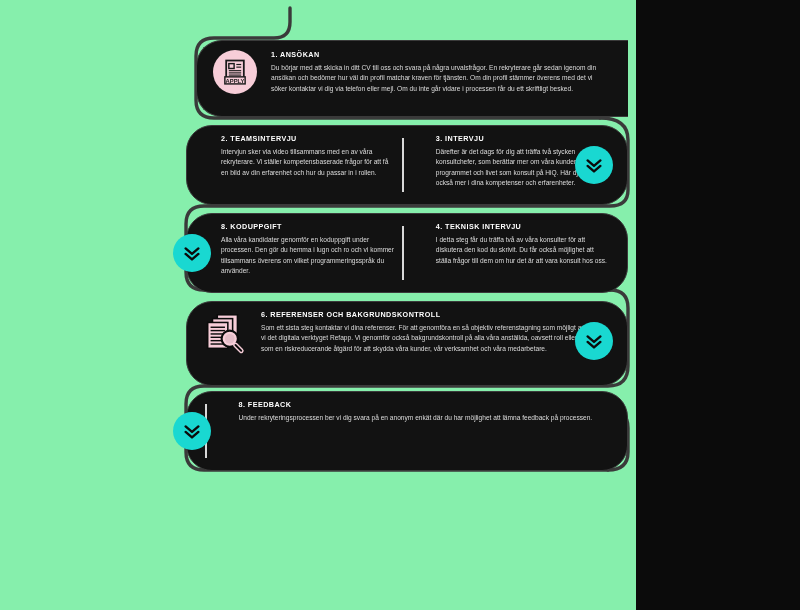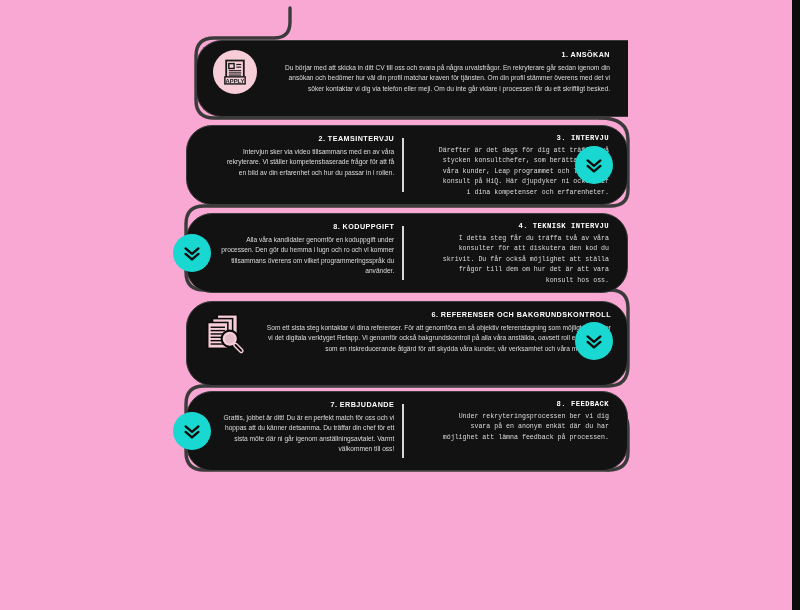--- a/index.html
+++ b/index.html
@@ -7,24 +7,23 @@
   html, body {
     width: 800px;
     height: 610px;
     background: #0b0b0b;
     font-family: "Liberation Sans", sans-serif;
     overflow: hidden;
   }
 
   #stage {
     position: relative;
-    width: 792px;
+    width: 636px;
     height: 610px;
-    background: #f9a8d4;
-    text-align: right;
+    background: #86efac;
   }
 
   
   #path-layer {
     position: absolute;
     inset: 0;
     width: 800px;
     height: 610px;
     z-index: 1;
     pointer-events: none;
@@ -85,21 +84,21 @@
     height: 100%;
     min-width: 0;
   }
 
   .col {
     flex: 1 1 0;
     min-width: 0;
     padding: 0 8px;
   }
   .col.left  { padding-left: 16px; }
-  .col.right { padding-left: 32px; padding-right: 8px; font-family: Liberation Mono, monospace; }
+  .col.right { padding-left: 32px; padding-right: 8px; }
 
   .divider {
     flex: 0 0 auto;
     width: 1.5px;
     background: #d8d8d8;
     align-self: stretch;
     margin: 4px 0;
   }
 
   .step-title {
@@ -231,24 +230,20 @@
     <div class="cols">
       <div class="col wide">
         <div class="step-title">6. REFERENSER OCH BAKGRUNDSKONTROLL</div>
         <div class="step-body">Som ett sista steg kontaktar vi dina referenser. För att genomföra en så objektiv referenstagning som möjligt använder vi det digitala verktyget Refapp. Vi genomför också bakgrundskontroll på alla våra anställda, oavsett roll eller funktion, som en riskreducerande åtgärd för att skydda våra kunder, vår verksamhet och våra medarbetare.</div>
       </div>
     </div>
   </div>
 
   <div class="card" id="card-5">
     <div class="cols">
-      <div class="col left">
-        <div class="step-title">7. ERBJUDANDE</div>
-        <div class="step-body">Grattis, jobbet är ditt! Du är en perfekt match för oss och vi hoppas att du känner detsamma. Du träffar din chef för ett sista möte där ni går igenom anställningsavtalet. Varmt välkommen till oss!</div>
-      </div>
       <div class="divider"></div>
       <div class="col right">
         <div class="step-title">8. FEEDBACK</div>
         <div class="step-body">Under rekryteringsprocessen ber vi dig svara på en anonym enkät där du har möjlighet att lämna feedback på processen.</div>
       </div>
     </div>
   </div>
 
   <div class="chev" id="chev-a">
     <svg width="22" height="22" viewBox="0 0 24 24">

